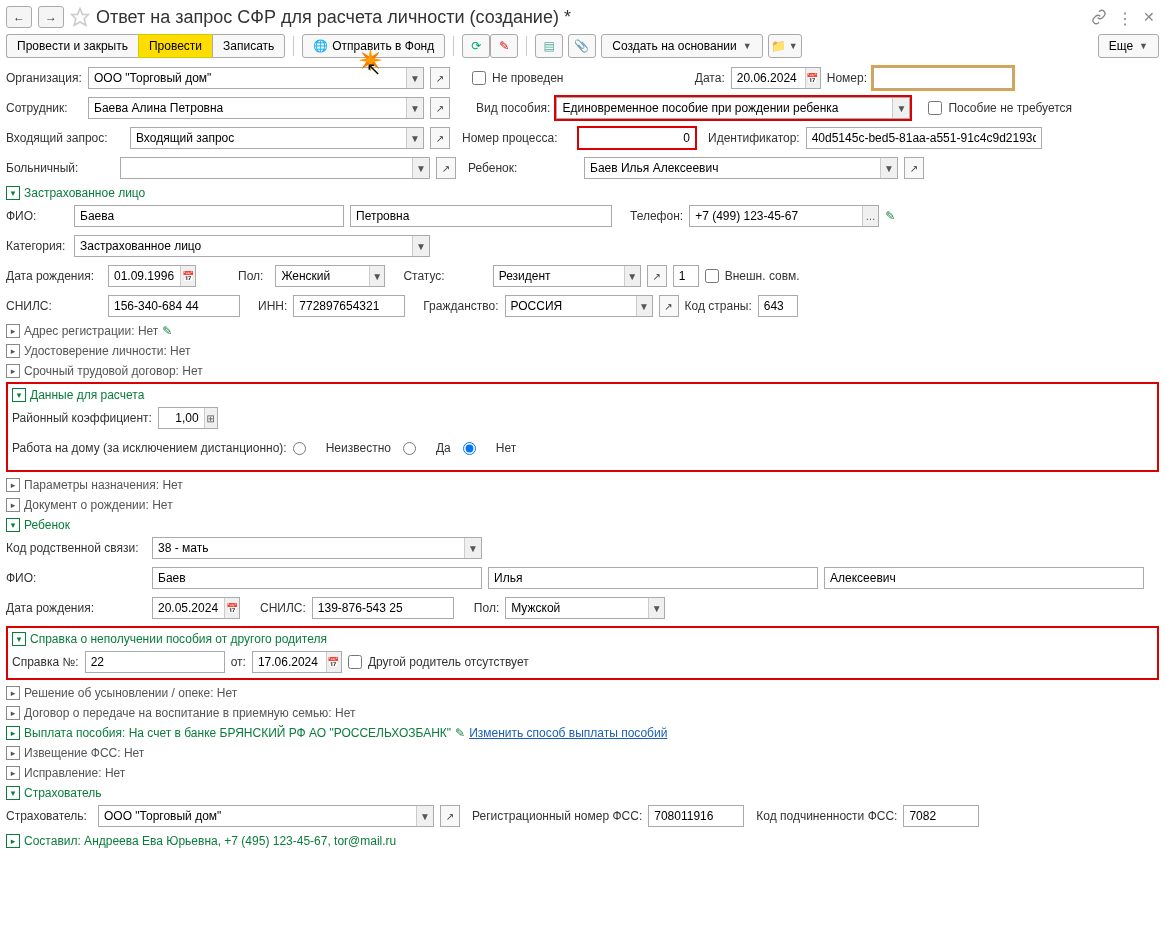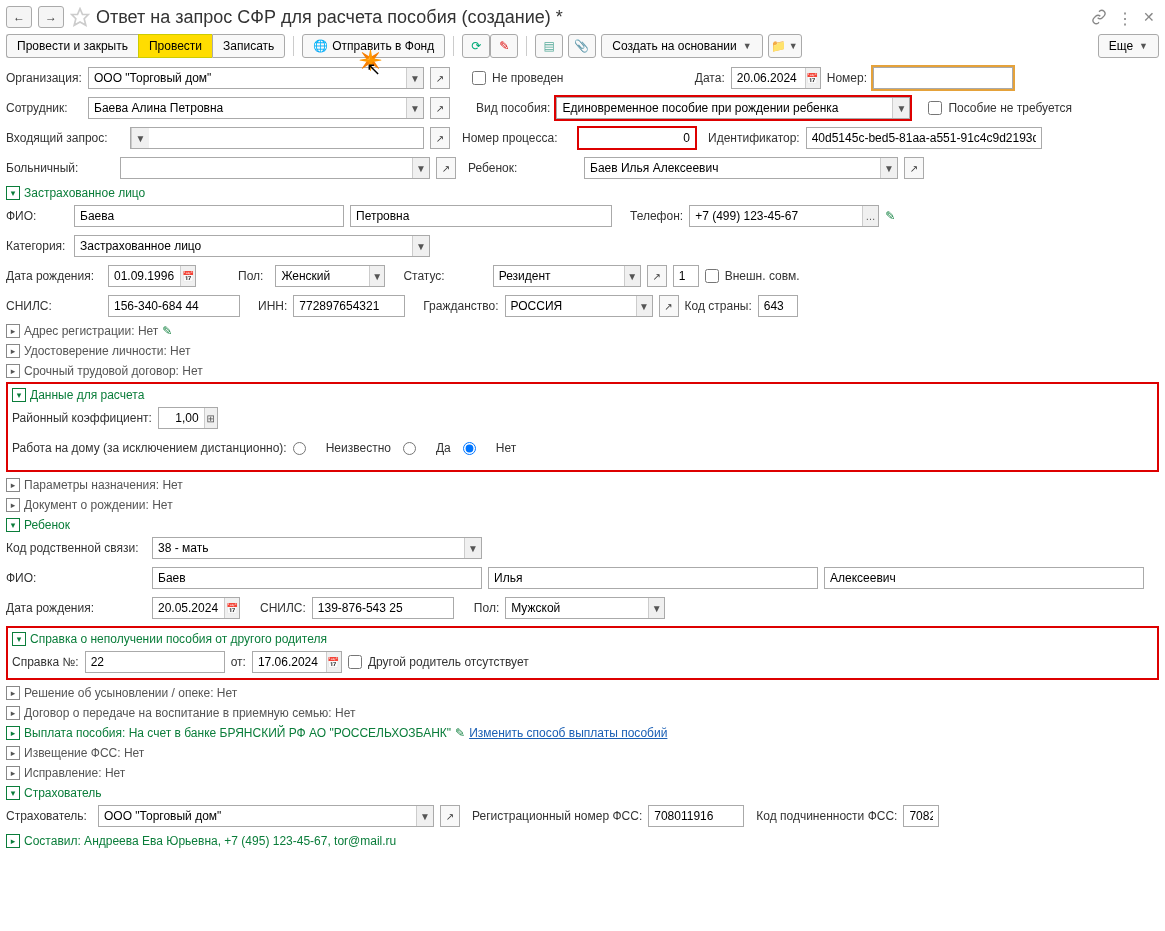--- a/index.html
+++ b/index.html
@@ -48,21 +48,21 @@
 </style>
 </head>
 <body>
 
 <div class="header-row">
   <div class="nav-btn">←</div>
   <div class="nav-btn">→</div>
   <svg class="star-icon" viewBox="0 0 24 24" fill="none" stroke="currentColor" stroke-width="2">
       <polygon points="12,2 15,9 22,9 17,14 19,22 12,18 5,22 7,14 2,9 9,9"></polygon>
     </svg>
-  <div class="title">Ответ на запрос СФР для расчета пособия (создание) *</div>
+  <div class="title">Ответ на запрос СФР для расчета личности (создание) *</div>
   <div class="hdr-right">
     <svg class="hdr-icon" viewBox="0 0 24 24" fill="none" stroke="currentColor" stroke-width="2">
         <path d="M10 13a5 5 0 0 0 7 0l3-3a5 5 0 0 0-7-7l-1 1"></path>
         <path d="M14 11a5 5 0 0 0-7 0l-3 3a5 5 0 0 0 7 7l1-1"></path>
       </svg>
     <div class="hdr-icon" style="font-size:16px;color:#888">⋮</div>
     <div class="hdr-icon" style="font-size:14px;color:#888">✕</div>
   </div>
 </div>
 
@@ -137,20 +137,21 @@
     <div class="inp-btn">▼</div>
   </div>
   <span style="width:6px"></span>
   <input type="checkbox" class="checkbox" style="">
   <span class="label">Пособие не требуется</span>
 </div>
 
 <div class="row">
   <span class="label" style="width:118px">Входящий запрос:</span>
   <div class="input-wrap" style="width:294px">
+    <input class="input" value="Входящий запрос" style="">
     <div class="inp-btn">▼</div>
   </div>
   <div class="ext-btn">↗</div>
   <span class="label" style="margin-left:6px;width:110px">Номер процесса:</span>
   <div class="input-wrap hl-red2" style="width:118px">
     <input class="input text-right" value="0" style="">
   </div>
   <span class="label" style="margin-left:6px">Идентификатор:</span>
   <div class="input-wrap" style="width:236px">
     <input class="input" value="40d5145c-bed5-81aa-a551-91c4c9d2193d" style="">
@@ -399,21 +400,21 @@
   <div class="input-wrap" style="width:336px">
     <input class="input" value="ООО &quot;Торговый дом&quot;" style="">
     <div class="inp-btn">▼</div>
   </div>
   <div class="ext-btn">↗</div>
   <span class="label" style="margin-left:6px">Регистрационный номер ФСС:</span>
   <div class="input-wrap" style="width:96px">
       <input class="input" value="708011916" style="">
     </div>
   <span class="label" style="margin-left:6px">Код подчиненности ФСС:</span>
-  <div class="input-wrap" style="width:36px">
+  <div class="input-wrap" style="width:76px">
       <input class="input" value="7082" style="">
     </div>
 </div>
 
 <div class="section-hdr">
   <div class="expand-box">▸</div>
   <span>Составил: Андреева Ева Юрьевна, +7 (495) 123-45-67, tor@mail.ru</span>
 </div>
 
 <div class="cursor-overlay">✴️<span style="position:absolute;left:8px;top:10px;font-size:18px;color:#000">↖</span></div>

